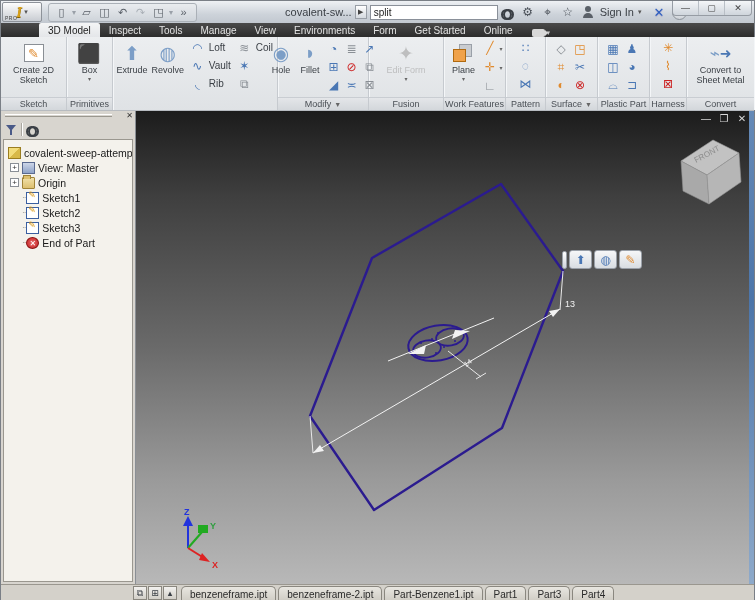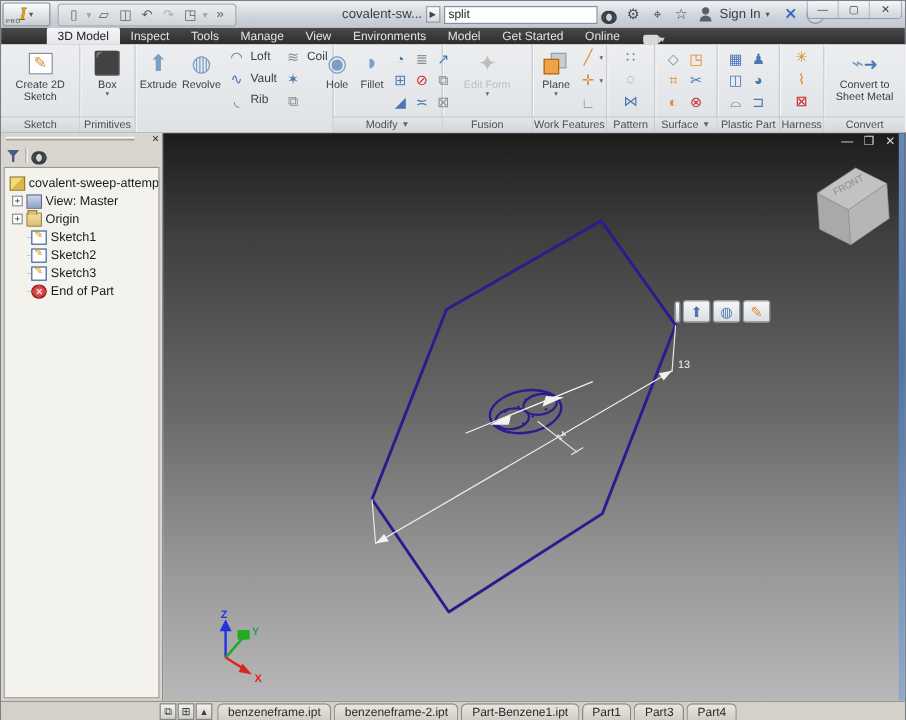--- a/index.html
+++ b/index.html
@@ -159,21 +159,21 @@
     </div>
   </div>
 
   <div class="tabrow">
     <span class="rtab active">3D Model</span>
     <span class="rtab">Inspect</span>
     <span class="rtab">Tools</span>
     <span class="rtab">Manage</span>
     <span class="rtab">View</span>
     <span class="rtab">Environments</span>
-    <span class="rtab">Model</span>
+    <span class="rtab">Form</span>
     <span class="rtab">Get Started</span>
     <span class="rtab">Online</span>
     <span class="vid">
         <span class="cam"></span> 
         <span style="font-size:7px;">▾</span>
       </span>
   </div>
 
   <div class="ribbon">
 

